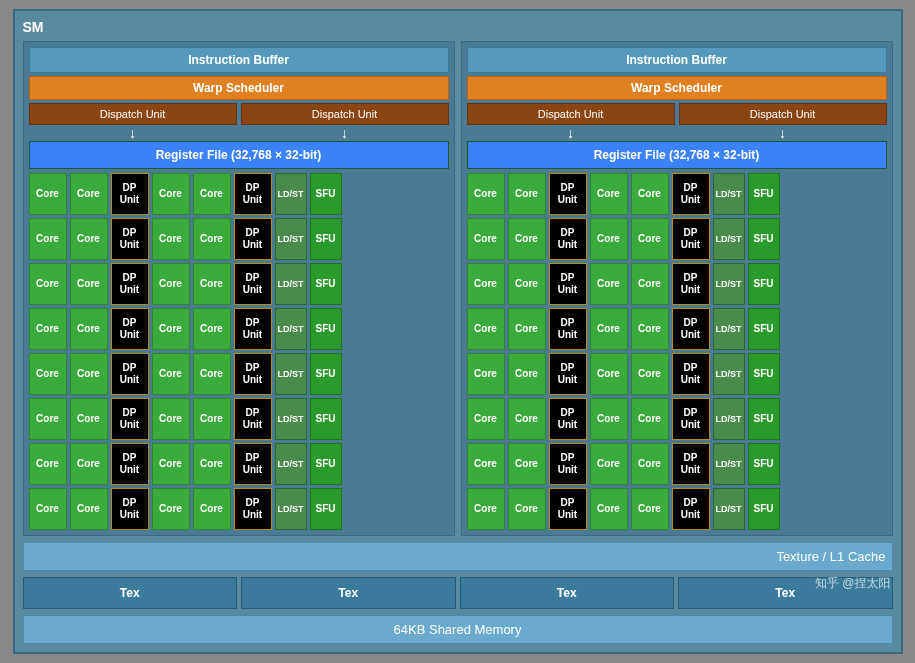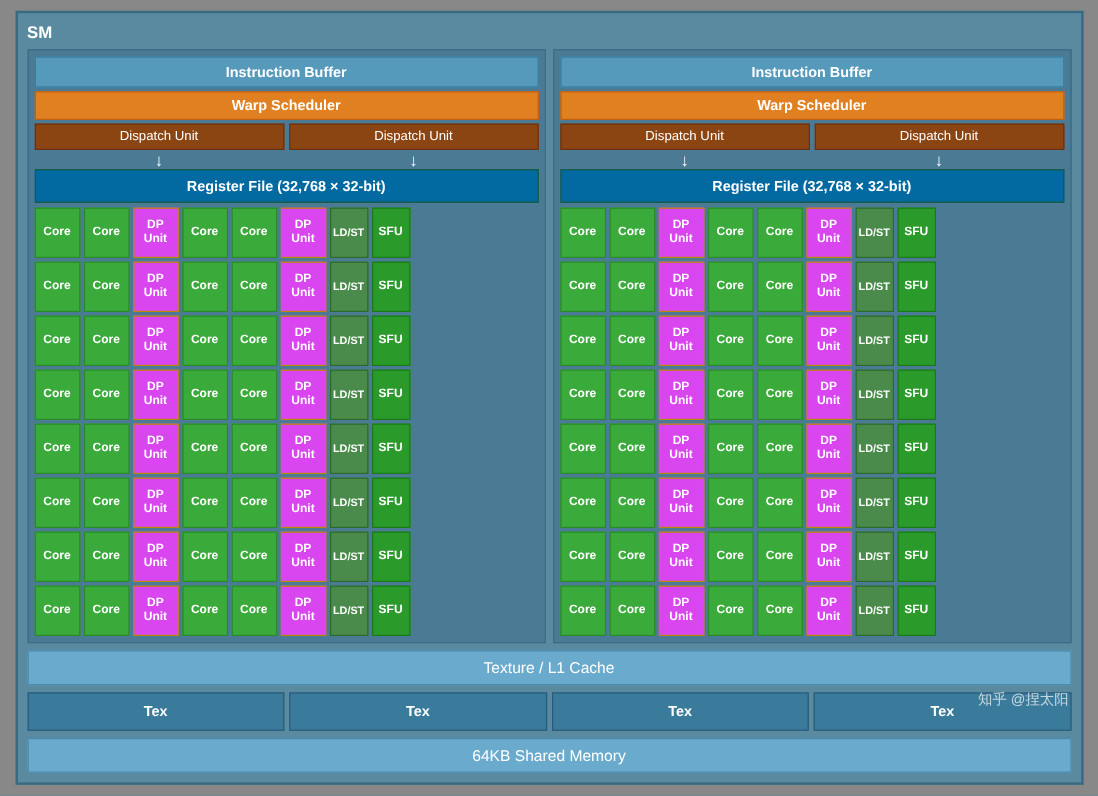--- a/index.html
+++ b/index.html
@@ -81,21 +81,21 @@
       display: flex;
       gap: 4px;
     }
     .arrow {
       flex: 1;
       text-align: center;
       color: white;
       font-size: 14px;
     }
     .register-file {
-      background: #0369a1;
+      background: #3b82f6;
       border: 1px solid #1a5a3a;
       text-align: center;
       padding: 6px;
       color: white;
       font-size: 12px;
       font-weight: bold;
     }
     .cores-grid {
       display: flex;
       flex-direction: column;
@@ -117,42 +117,42 @@
       text-align: center;
       line-height: 1.2;
     }
     .core-green {
       background: #3aaa3a;
       border: 1px solid #2a8a2a;
       width: 38px;
       height: 42px;
     }
     .core-yellow {
-      background: #d946ef;
+      background: #000000;
       border: 1px solid #b48a00;
       width: 38px;
       height: 42px;
     }
     .core-ldst {
       background: #4a8a4a;
       border: 1px solid #2a6a2a;
       width: 32px;
       height: 42px;
       font-size: 9px;
     }
     .core-sfu {
       background: #2a9a2a;
       border: 1px solid #1a7a1a;
       width: 32px;
       height: 42px;
     }
     .texture-cache {
       background: #6aaacc;
       border: 1px solid #4a8aac;
-      text-align: center;
+      text-align: right;
       padding: 6px;
       color: white;
       font-size: 13px;
       margin-bottom: 6px;
       width: 100%;
       margin-top: 6px;
     }
     .tex-row {
       display: flex;
       gap: 4px;

